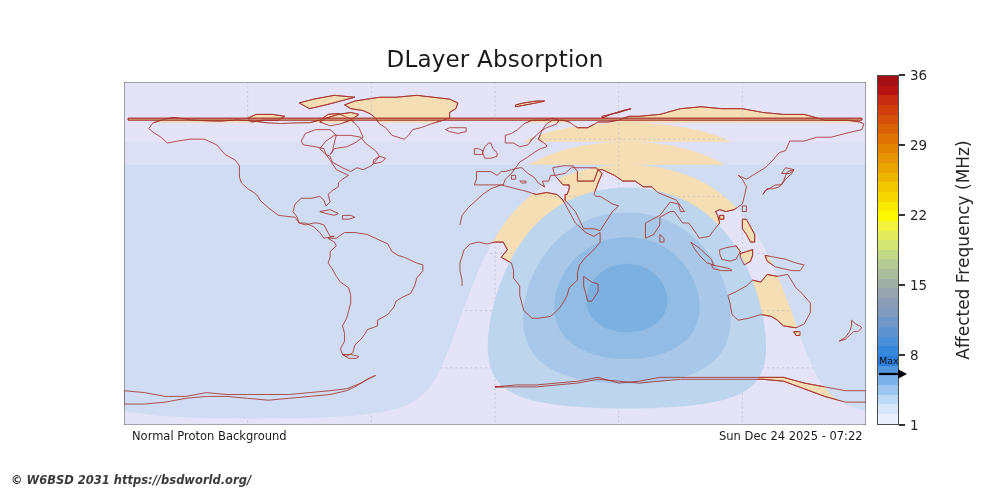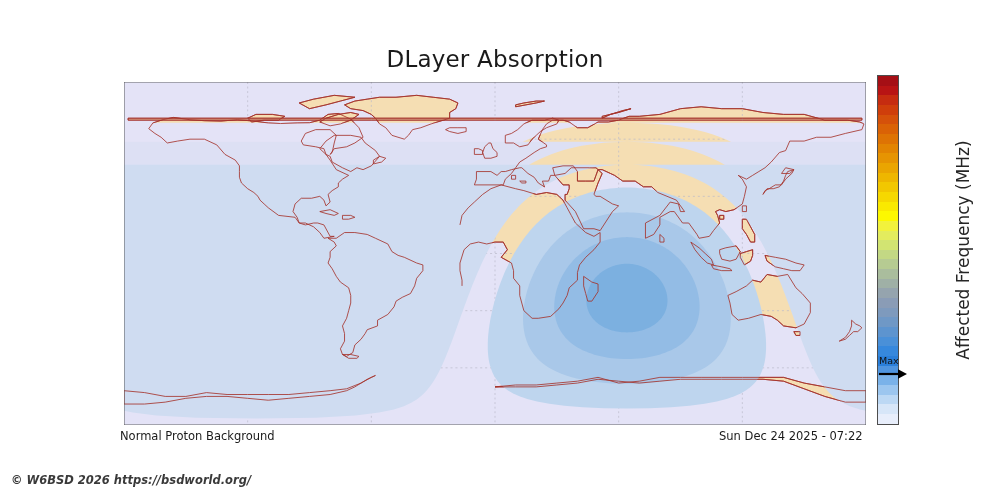--- a/index.html
+++ b/index.html
@@ -48,21 +48,21 @@
     position:absolute;left:879px;top:356px;width:44px;height:28px;
     pointer-events:none;
     text-decoration:underline;
   }
   .cb-max .mx{
     position:absolute;left:0;top:-1px;font-size:9.5px;color:#111;
     font-family:"DejaVu Sans","Liberation Sans",sans-serif;
   }
 
   .footnotes{
-    position:absolute;left:120px;top:429px;font-size:11.5px;line-height:15px;
+    position:absolute;left:132px;top:429px;font-size:11.5px;line-height:15px;
     color:#1a1a1a;
   }
   .stamp{
     position:absolute;left:719px;top:429px;font-size:11.5px;line-height:15px;
     color:#1a1a1a;white-space:nowrap;
   }
   .credit{
     position:absolute;left:11px;top:473px;font-size:11.5px;
     font-style:italic;font-weight:bold;color:#3a3a3a;white-space:nowrap;
   }
@@ -237,29 +237,55 @@
       <div class="cbar-band" style="height: 9.66667px; background: rgb(74, 144, 216);"></div>
       <div class="cbar-band" style="height: 9.66667px; background: rgb(54, 136, 221);"></div>
       <div class="cbar-band" style="height: 9.66667px; background: rgb(42, 127, 218);"></div>
       <div class="cbar-band" style="height: 9.66667px; background: rgb(79, 149, 224);"></div>
       <div class="cbar-band" style="height: 9.66667px; background: rgb(122, 178, 233);"></div>
       <div class="cbar-band" style="height: 9.66667px; background: rgb(156, 198, 239);"></div>
       <div class="cbar-band" style="height: 9.66667px; background: rgb(188, 216, 244);"></div>
       <div class="cbar-band" style="height: 9.66667px; background: rgb(215, 230, 248);"></div>
       <div class="cbar-band" style="height: 9.66667px; background: rgb(232, 238, 251);"></div>
     </div>
+  <div class="cb-ticks" id="cbticks">
+      <div class="cb-tick" style="top: 0px;">
+        <div class="dash"></div>
+        <div class="lbl">36</div>
+      </div>
+      <div class="cb-tick" style="top: 70px;">
+        <div class="dash"></div>
+        <div class="lbl">29</div>
+      </div>
+      <div class="cb-tick" style="top: 140px;">
+        <div class="dash"></div>
+        <div class="lbl">22</div>
+      </div>
+      <div class="cb-tick" style="top: 210px;">
+        <div class="dash"></div>
+        <div class="lbl">15</div>
+      </div>
+      <div class="cb-tick" style="top: 280px;">
+        <div class="dash"></div>
+        <div class="lbl">8</div>
+      </div>
+      <div class="cb-tick" style="top: 350px;">
+        <div class="dash"></div>
+        <div class="lbl">1</div>
+      </div>
+    </div>
   <div class="cb-max">
     <span class="mx">Max</span>
     <svg width="40" height="16" style="position:absolute;left:-1px;top:10px;">
       <line x1="1" y1="8" x2="22" y2="8" stroke="#000" stroke-width="2.2"></line>
       <polygon points="20,3.2 29,8 20,12.8" fill="#000"></polygon>
     </svg>
   </div>
   <div class="cb-axis-label">Affected Frequency (MHz)</div>
 
   <div class="footnotes">
     <div>Normal Proton Background</div>
   </div>
 
   <div class="stamp">Sun Dec 24 2025 - 07:22</div>
 
-  <div class="credit">© W6BSD 2026 https://bsdworld.org/</div>
+  <div class="credit">© W6BSD 2031 https://bsdworld.org/</div>
 </div>
 
 </body></html>

